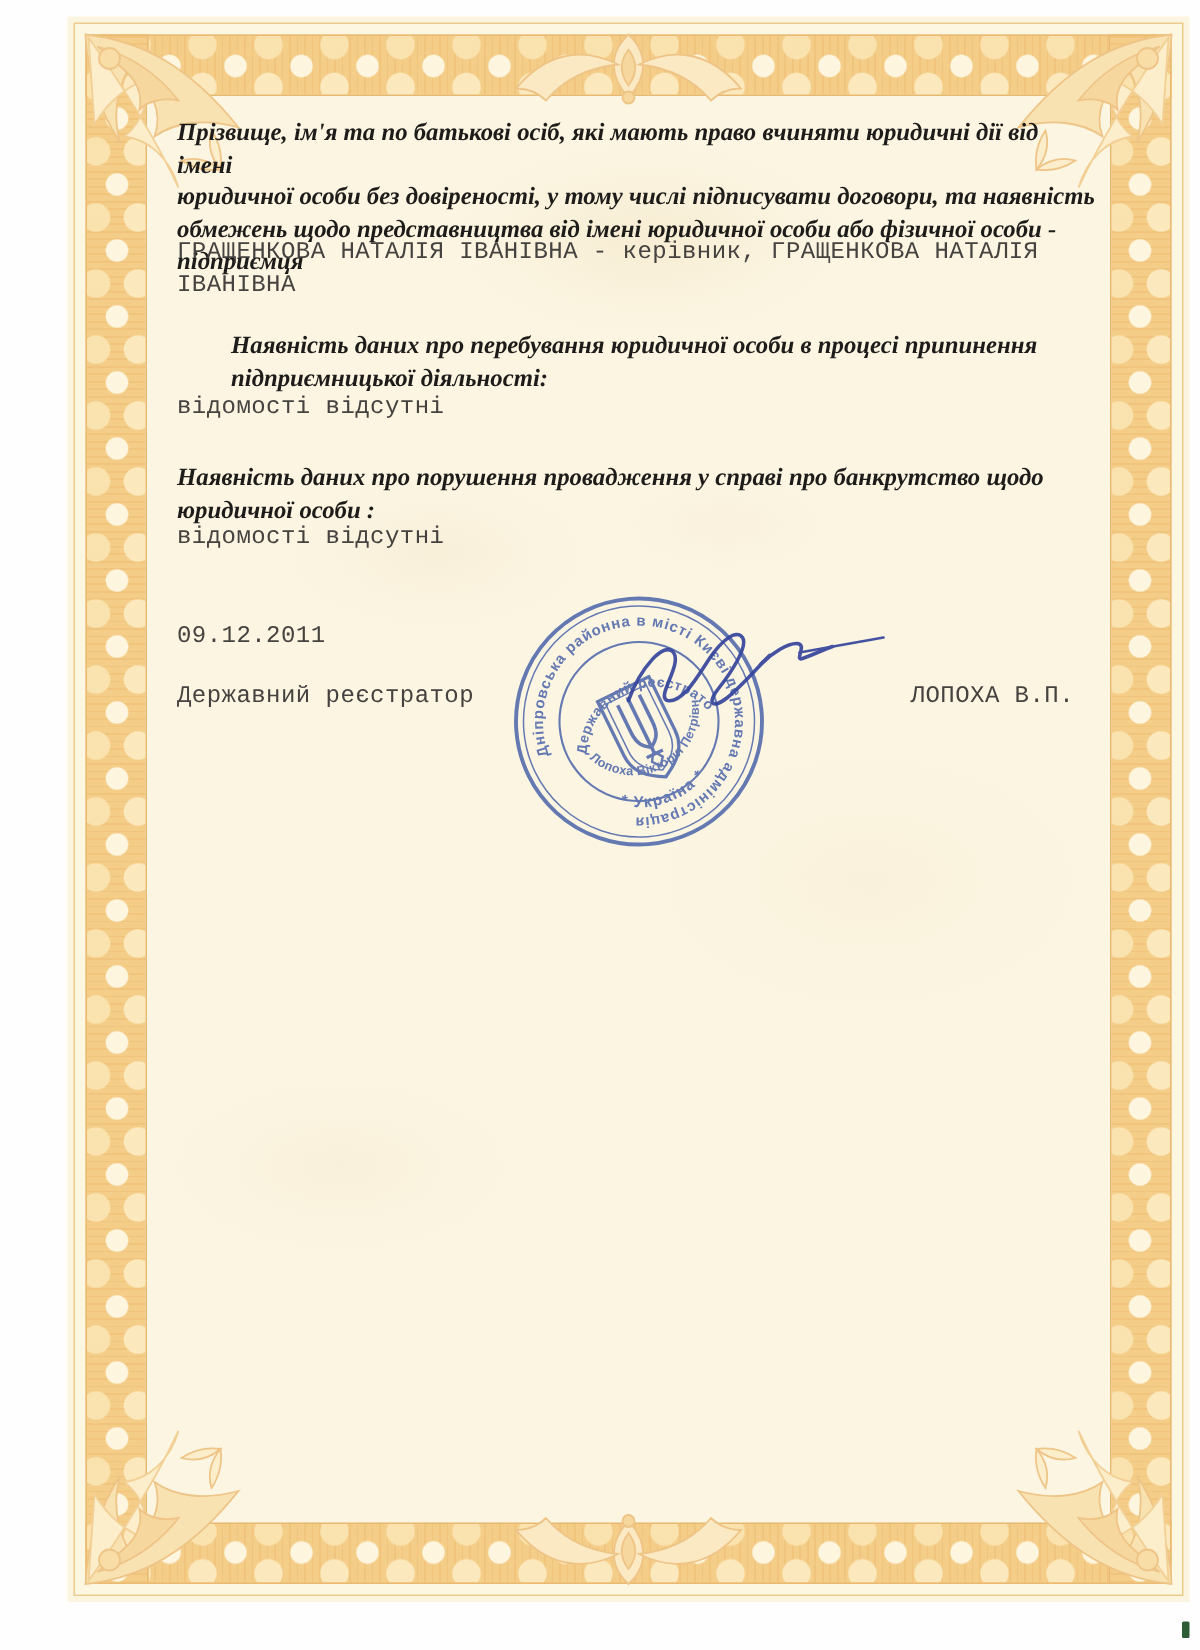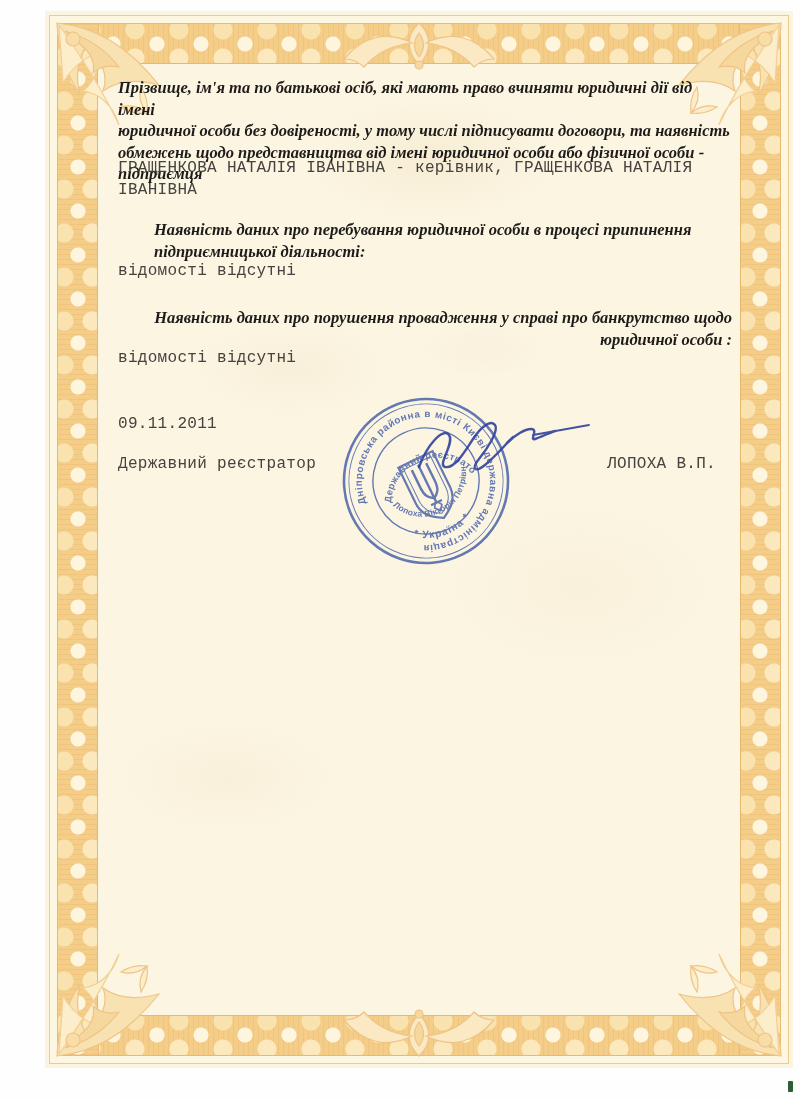--- a/index.html
+++ b/index.html
@@ -68,21 +68,21 @@
   }
   .mono{
     font-family:"Liberation Mono", monospace;
     font-size:16px;line-height:22px;color:#454240;letter-spacing:0.3px;
     white-space:pre-line;
   }
   .s1h{top:66px;}
   .s1v{top:146px;}
   .s2h{top:208px;margin-left:36px;}
   .s2v{top:249px;}
-  .s3h{top:296px;text-align:right;}
+  .s3h{top:296px;}
   .s3v{top:336px;}
   .s4h{top:382px;}
   .s4v{top:402px;}
   .sig-row{top:442px;width:598px;display:flex;justify-content:space-between;}
   
   .stamp{position:absolute;left:293px;top:382px;width:176px;height:176px;z-index:6;opacity:0.88;}
   .signature{position:absolute;left:358px;top:398px;width:196px;height:76px;z-index:7;opacity:0.92;}
   .artifact-green{
     position:absolute;left:788px;top:1081px;width:5px;height:11px;
     background:#2e5c34;border-radius:1px;z-index:9;
@@ -171,21 +171,21 @@
 ІВАНІВНА</div>
 
     <div class="tblock heading s2h">Наявність даних про перебування юридичної особи в процесі припинення
 підприємницької діяльності:</div>
     <div class="tblock mono s2v">відомості відсутні</div>
 
     <div class="tblock heading s3h">Наявність даних про порушення провадження у справі про банкрутство щодо
 юридичної особи :</div>
     <div class="tblock mono s3v">відомості відсутні</div>
 
-    <div class="tblock mono s4v">09.11.2011</div>
+    <div class="tblock mono s4v">09.12.2011</div>
 
     <div class="tblock sig-row">
       <span class="mono">Державний реєстратор</span>
       <span class="mono">ЛОПОХА В.П.</span>
     </div>
 
     <svg class="stamp" viewBox="0 0 176 176">
       <defs>
         <path id="ringOuter" d="M 24,88 A 64,64 0 1 1 152,88 A 64,64 0 1 1 24,88"></path>
         <path id="ringBottom" d="M 36,110 A 56,56 0 0 0 140,110"></path>

